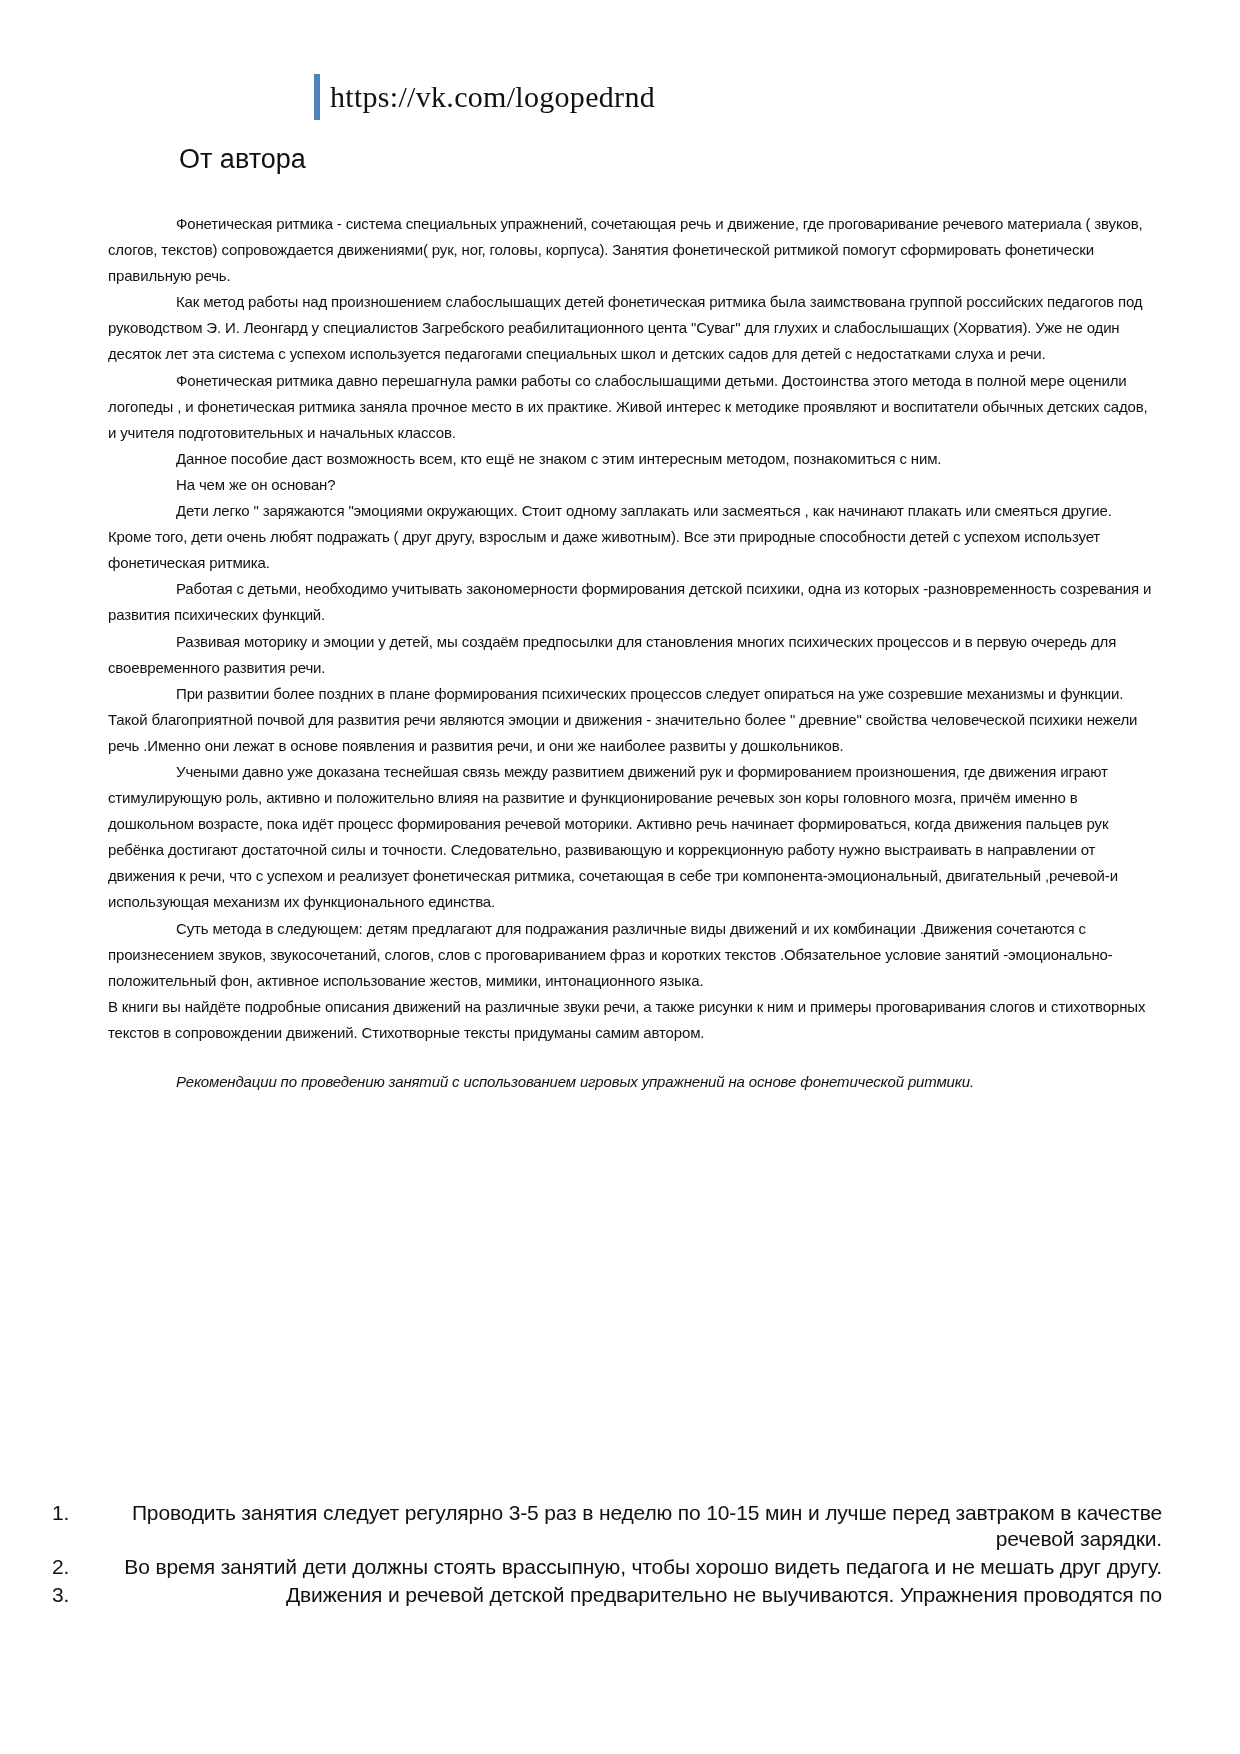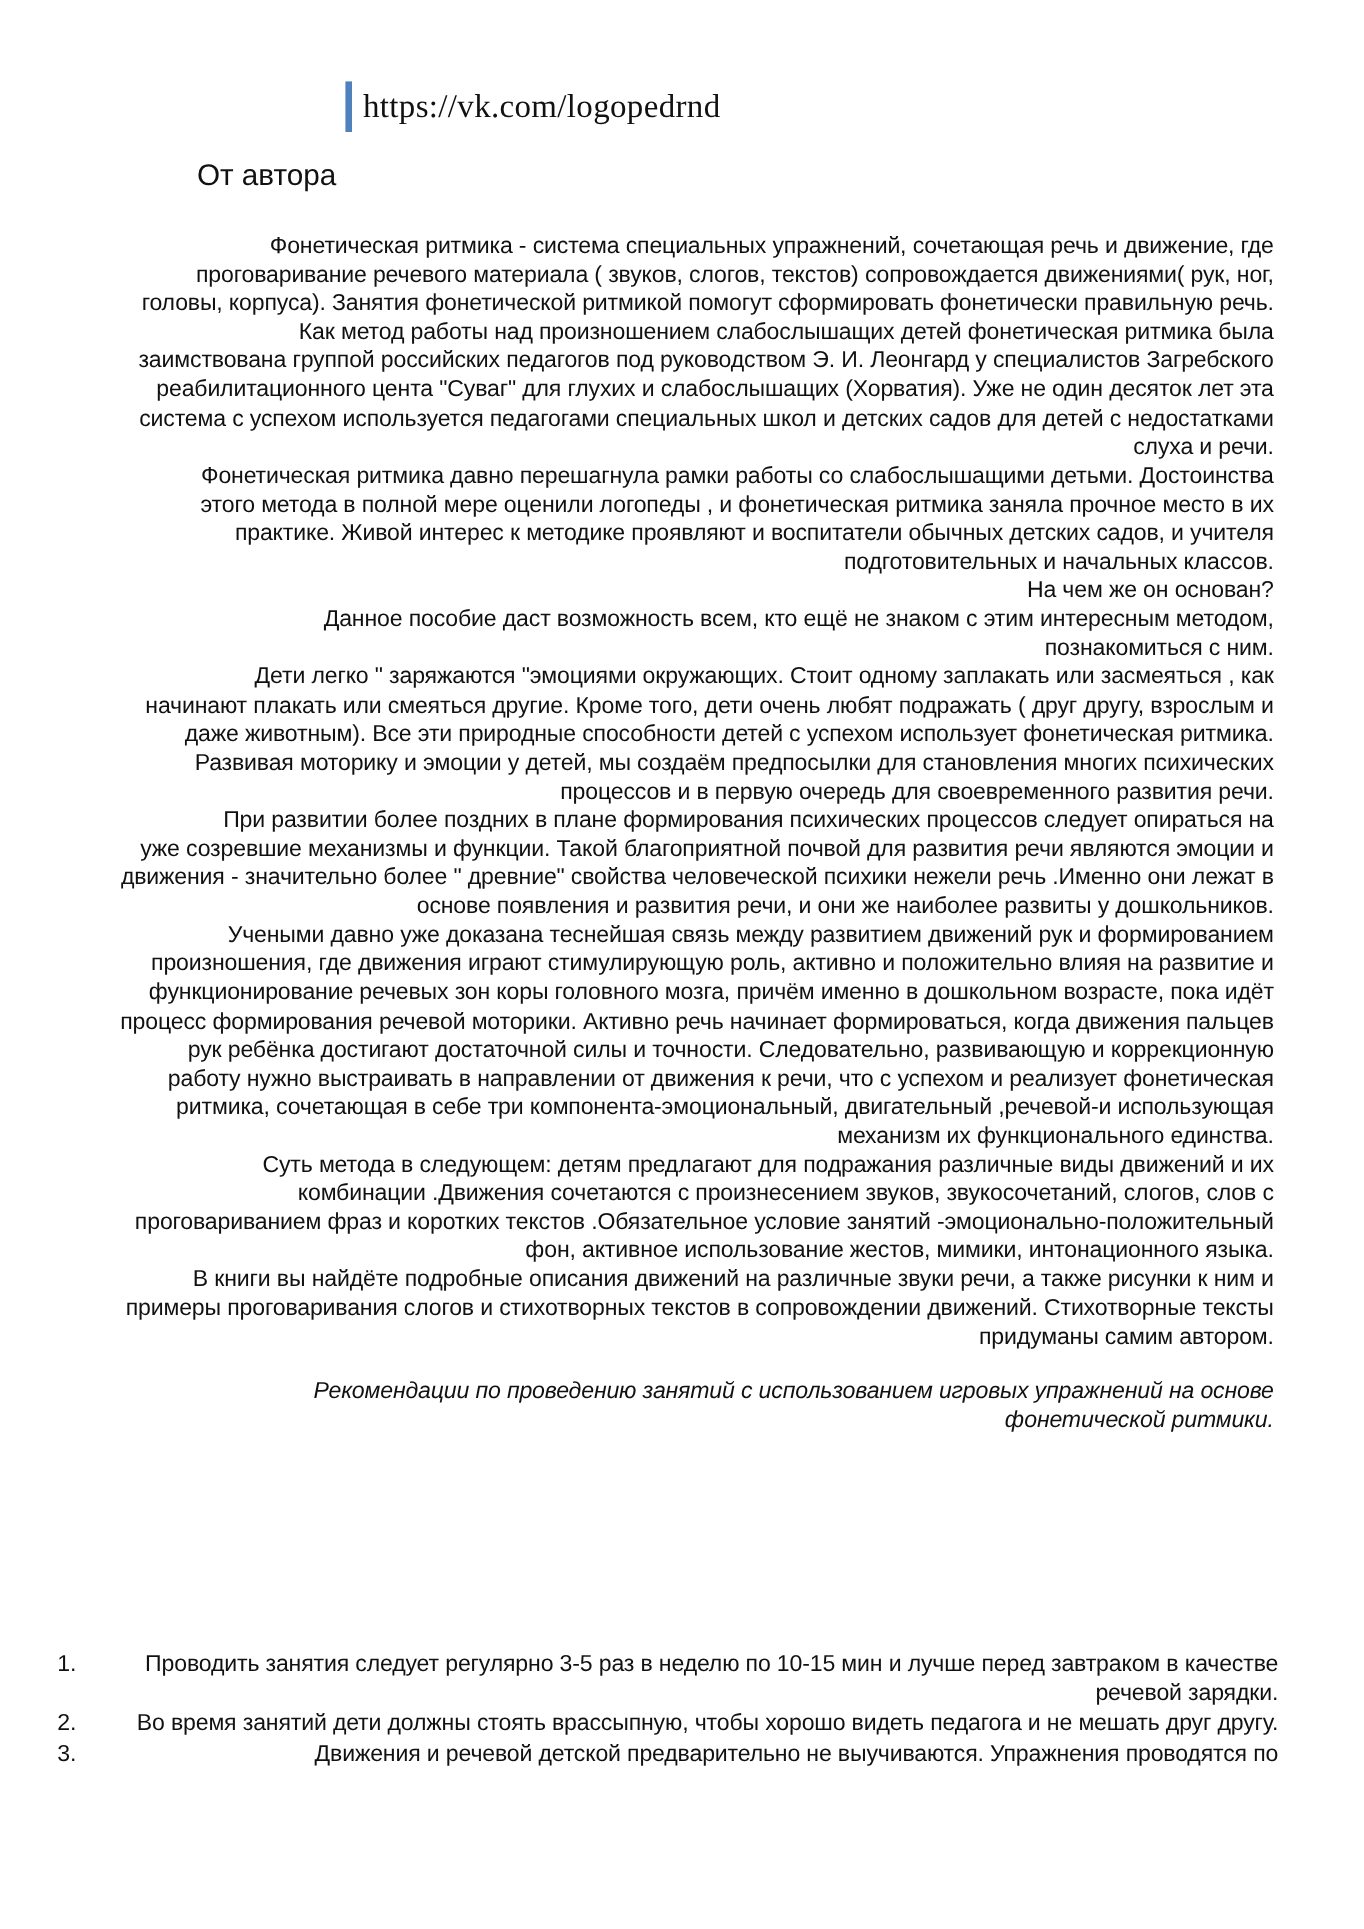--- a/index.html
+++ b/index.html
@@ -47,24 +47,23 @@
       left: 179px;
       top: 144px;
       font-size: 27px;
       color: #111;
     }
     .body-text {
       position: absolute;
       left: 108px;
       top: 211px;
       width: 1050px;
-      font-size: 21px;
+      font-size: 15px;
       line-height: 26.1px;
       letter-spacing: -0.15px;
-      text-align: right;
     }
     .body-text p {
       margin: 0;
       text-indent: 68px;
     }
     .body-text p.noindent {
       text-indent: 0;
     }
     .body-text p.italic {
       font-style: italic;
@@ -104,23 +103,24 @@
     <div class="header-bar"></div>
     <span class="header-url">https://vk.com/logopedrnd</span>
   </div>
 
   <div class="heading">От автора</div>
 
   <div class="body-text">
     <p>Фонетическая ритмика - система специальных упражнений, сочетающая речь и движение, где проговаривание речевого материала ( звуков, слогов, текстов) сопровождается движениями( рук, ног, головы, корпуса). Занятия фонетической ритмикой помогут сформировать фонетически правильную речь.</p>
     <p>Как метод работы над произношением слабослышащих детей фонетическая ритмика была заимствована группой российских педагогов под руководством Э. И. Леонгард у специалистов Загребского реабилитационного цента "Суваг" для глухих и слабослышащих (Хорватия). Уже не один десяток лет эта система с успехом используется педагогами специальных школ и детских садов для детей с недостатками слуха и речи.</p>
     <p>Фонетическая ритмика давно перешагнула рамки работы со слабослышащими детьми. Достоинства этого метода в полной мере оценили логопеды , и фонетическая ритмика заняла прочное место в их практике. Живой интерес к методике проявляют и воспитатели обычных детских садов, и учителя подготовительных и начальных классов.</p>
+    <p> Данное пособие даст возможность всем, кто ещё не знаком с этим интересным методом, познакомиться с ним.</p>
     <p>На чем же он основан?</p>
-    <p> Данное пособие даст возможность всем, кто ещё не знаком с этим интересным методом, познакомиться с ним.</p>
     <p>Дети легко " заряжаются "эмоциями окружающих. Стоит одному заплакать или засмеяться , как начинают плакать или смеяться другие. Кроме того, дети очень любят подражать ( друг другу, взрослым и даже животным). Все эти природные способности детей с успехом использует фонетическая ритмика.</p>
+    <p>Работая с детьми, необходимо учитывать закономерности формирования детской психики, одна из которых -разновременность созревания и развития психических функций.</p>
     <p>Развивая моторику и эмоции у детей, мы создаём предпосылки для становления многих психических процессов и в первую очередь для своевременного развития речи.</p>
     <p>При развитии более поздних в плане формирования психических процессов следует опираться на уже созревшие механизмы и функции. Такой благоприятной почвой для развития речи являются эмоции и движения - значительно более " древние" свойства человеческой психики нежели речь .Именно они лежат в основе появления и развития речи, и они же наиболее развиты у дошкольников.</p>
     <p>Учеными давно уже доказана теснейшая связь между развитием движений рук и формированием произношения, где движения играют стимулирующую роль, активно и положительно влияя на развитие и функционирование речевых зон коры головного мозга, причём именно в дошкольном возрасте, пока идёт процесс формирования речевой моторики. Активно речь начинает формироваться, когда движения пальцев рук ребёнка достигают достаточной силы и точности. Следовательно, развивающую и коррекционную работу нужно выстраивать в направлении от движения к речи, что с успехом и реализует фонетическая ритмика, сочетающая в себе три компонента-эмоциональный, двигательный ,речевой-и использующая механизм их функционального единства.</p>
     <p>Суть метода в следующем: детям предлагают для подражания различные виды движений и их комбинации .Движения сочетаются с произнесением звуков, звукосочетаний, слогов, слов с проговариванием фраз и коротких текстов .Обязательное условие занятий -эмоционально-положительный фон, активное использование жестов, мимики, интонационного языка.</p>
     <p class="noindent">В книги вы найдёте подробные описания движений на различные звуки речи, а также рисунки к ним и примеры проговаривания слогов и стихотворных текстов в сопровождении движений. Стихотворные тексты придуманы самим автором.</p>
     <p class="italic">Рекомендации по проведению занятий с использованием игровых упражнений на основе фонетической ритмики.</p>
   </div>
 
   <ul class="list">
     <li>

